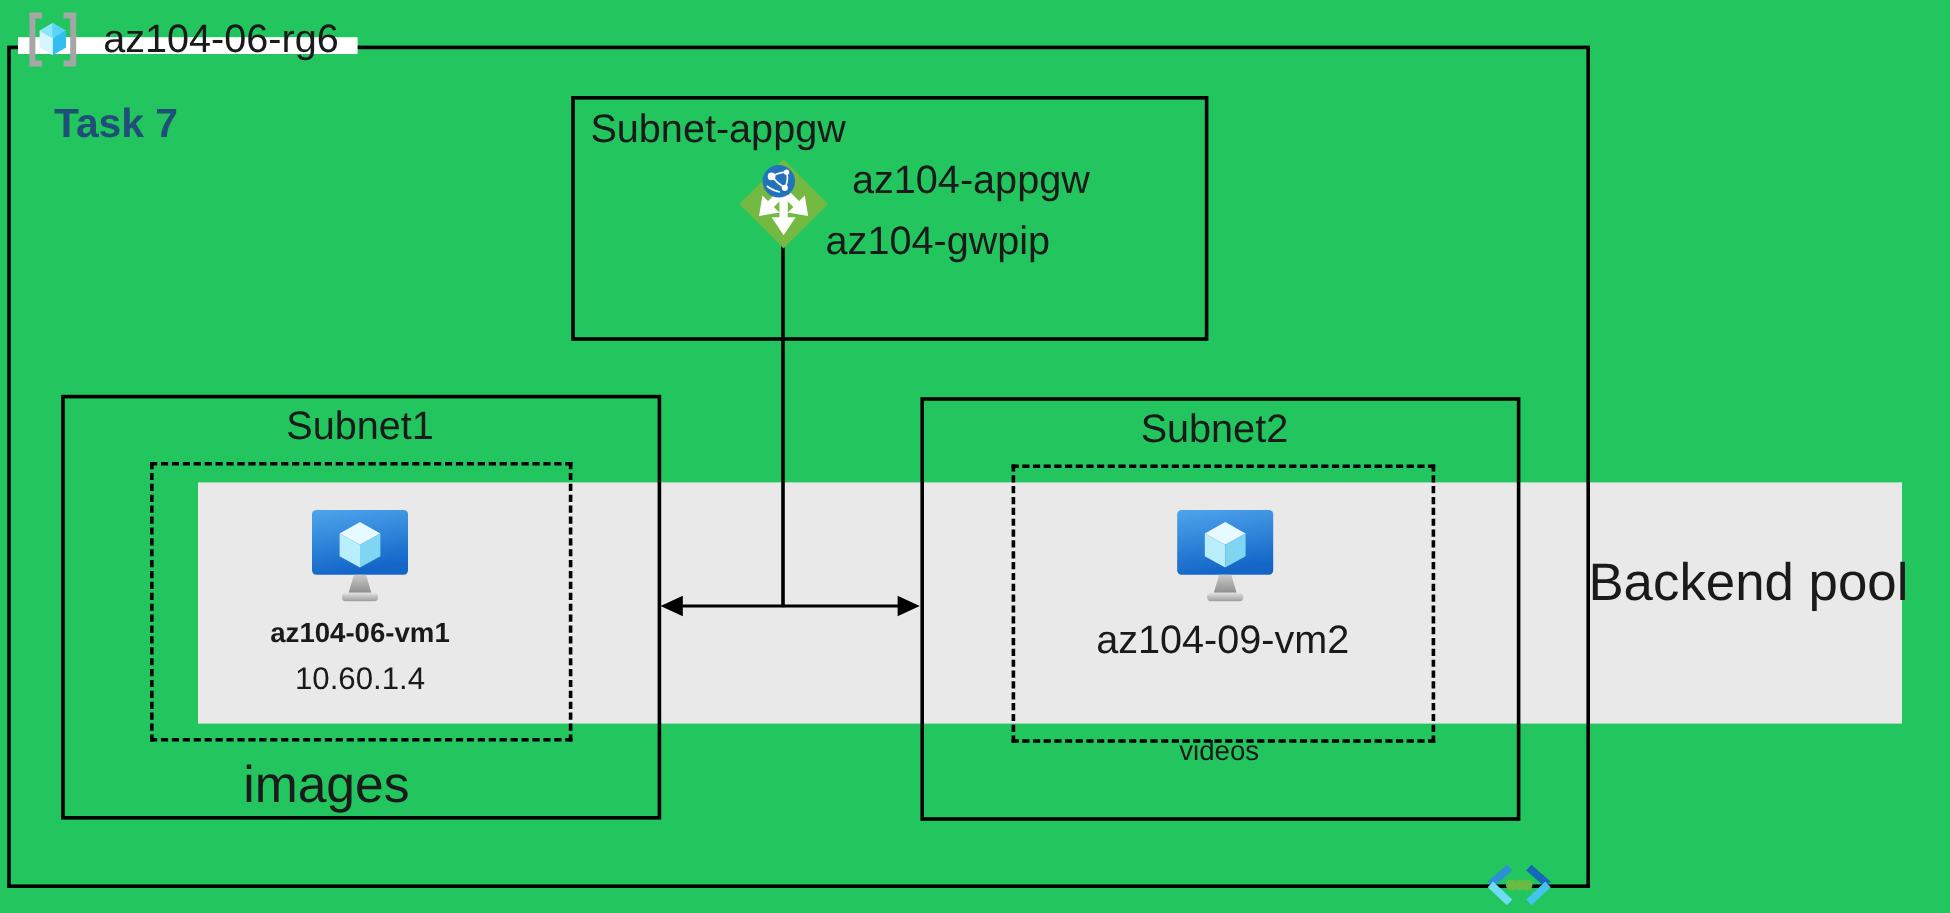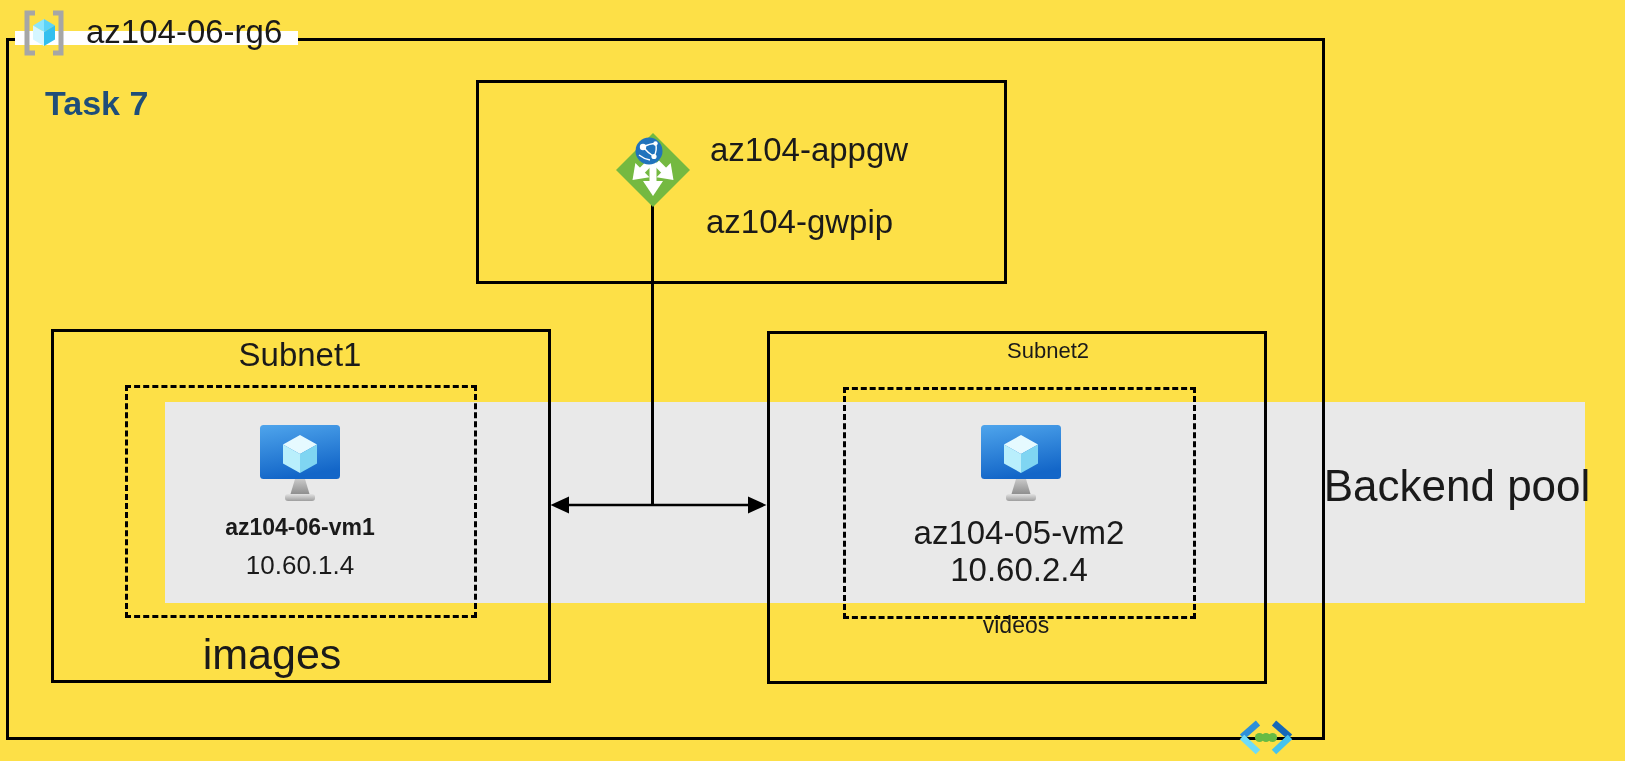--- a/index.html
+++ b/index.html
@@ -1,17 +1,17 @@
 <!DOCTYPE html>
 <html><head>
 <meta charset="utf-8">
 <style>
   html,body{margin:0;padding:0;background:#fff;}
   #canvas{
-    position:relative;width:1625px;height:761px;background:#fde047;overflow:hidden;
+    position:relative;width:1625px;height:761px;background:#22c55e;overflow:hidden;
     font-family:"Liberation Sans","DejaVu Sans",sans-serif;color:#1a1a1a;
   }
   .abs{position:absolute;}
   
   .z0{z-index:0;} .z1{z-index:1;} .z2{z-index:2;} .z3{z-index:3;}
 
   
   .band{left:165px;top:402px;width:1420px;height:201px;background:#E9E9E9;}
 
   
@@ -29,24 +29,24 @@
 
   
   .conn-v{left:651px;top:205px;width:3px;height:301px;background:#000;}
 
   
   .txt{white-space:nowrap;line-height:1.15;}
   .rg-title{left:86px;top:13px;font-size:33px;}
   .task{left:45px;top:84px;font-size:34px;font-weight:bold;color:#1F4E79;}
   .appgw-label{left:492px;top:88px;font-size:33px;}
   .appgw-line1{left:710px;top:131px;font-size:33px;}
-  .appgw-line2{left:706px;top:182px;font-size:33px;margin-top:21px;}
+  .appgw-line2{left:688px;top:182px;font-size:33px;}
   .ctr{transform:translateX(-50%);text-align:right;}
   .subnet1-label{left:300px;top:336px;font-size:33px;}
-  .subnet2-label{left:1048px;top:338px;font-size:22px;}
+  .subnet2-label{left:1012px;top:338px;font-size:33px;}
   .vm1-name{left:300px;top:514px;font-size:23px;font-weight:bold;}
   .vm1-ip{left:300px;top:551px;font-size:26px;}
   .vm2-name{left:1019px;top:514px;font-size:33px;}
   .vm2-ip{left:1019px;top:551px;font-size:33px;}
   .images-label{left:272px;top:630px;font-size:43px;}
   .videos-label{left:1016px;top:612px;font-size:23px;}
   .backend-label{left:1457px;top:461px;font-size:44px;}
 
   
   .rg-icon{left:21px;top:9px;}
@@ -91,20 +91,21 @@
       <polygon points="23,10 34,16.5 23,23" fill="#5BD3F8"></polygon>
       <polygon points="12,16.5 23,23 23,37 12,30.5" fill="#D6F6FF"></polygon>
       <polygon points="34,16.5 23,23 23,37 34,30.5" fill="#32BFEF"></polygon>
     </svg>
   </div>
   <div class="abs z3 txt rg-title">az104-06-rg6</div>
 
   <div class="abs z3 txt task">Task 7</div>
 
   <div class="abs z1 box appgw-box"></div>
+  <div class="abs z3 txt appgw-label">Subnet-appgw</div>
 
   <div class="abs z3 appgw-icon">
     <svg width="80" height="80" viewBox="0 0 80 80">
       <polygon points="40,3 77,40 40,77 3,40" fill="#74B941"></polygon>
       <g fill="#fff">
         <g transform="translate(40,30)">
             <rect x="-3.5" y="0" width="7" height="24"></rect>
             <polygon points="0,36 -10,21 10,21"></polygon>
           </g>
         <g transform="translate(36.5,33) rotate(45)">
@@ -163,22 +164,21 @@
   <div class="abs z3 vm2-icon">
     <svg width="84" height="80" viewBox="0 0 84 80">
       <rect x="2" y="2" width="80" height="54" rx="3.5" fill="url(#vmscreen)"></rect>
       <polygon points="42,12 59,21.5 42,31 25,21.5" fill="#E6FAFF"></polygon>
       <polygon points="25,21.5 42,31 42,50 25,40.5" fill="#B9EFFC"></polygon>
       <polygon points="59,21.5 42,31 42,50 59,40.5" fill="#7FD5F2"></polygon>
       <polygon points="37,56 47,56 51.5,71 32.5,71" fill="url(#vmstand)"></polygon>
       <rect x="27" y="71" width="30" height="7" rx="3" fill="url(#vmbase)"></rect>
     </svg>
   </div>
-  <div class="abs z3 txt ctr vm2-name">az104-05-vm2</div>
-  <div class="abs z3 txt ctr vm2-ip">10.60.2.4</div>
+  <div class="abs z3 txt ctr vm2-name">az104-09-vm2</div>
   <div class="abs z3 txt ctr videos-label">videos</div>
 
   <div class="abs z3 txt ctr backend-label">Backend pool</div>
 
   <div class="abs z3 vnet-icon">
     <svg width="64" height="42" viewBox="0 0 64 42">
       <g stroke-width="6.5" fill="none" stroke-linecap="butt">
         <path d="M24,6 L8,20" stroke="#2E8FD9"></path>
         <path d="M8,20 L24,35" stroke="#6FDCF7"></path>
         <path d="M40,6 L56,20" stroke="#1668B8"></path>

